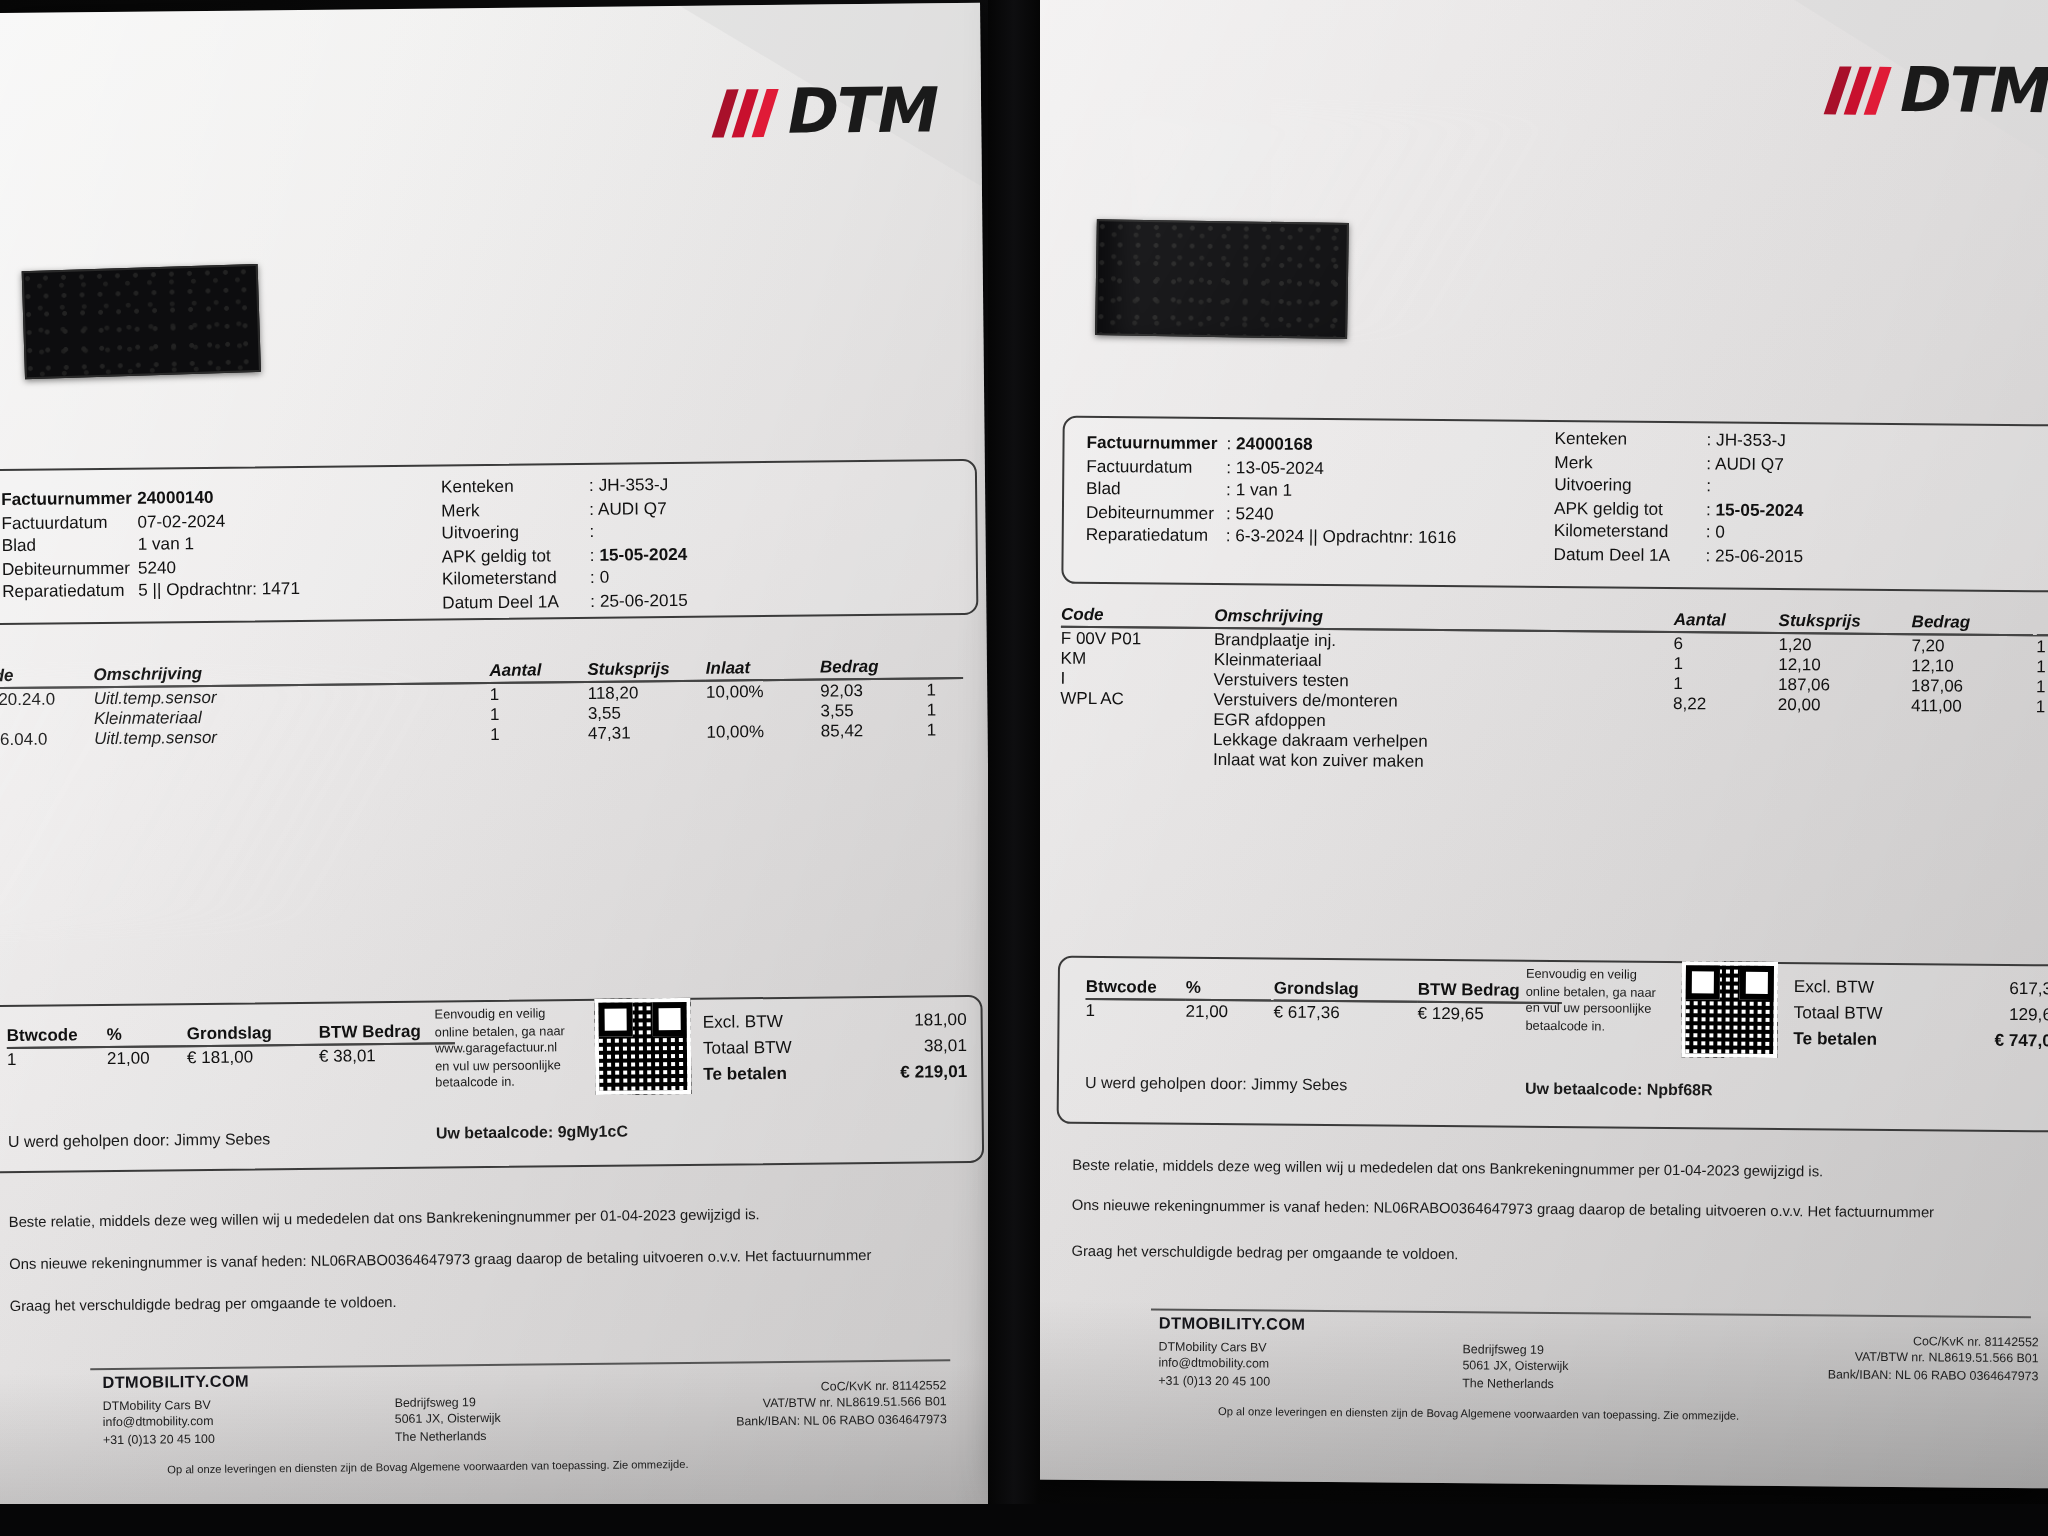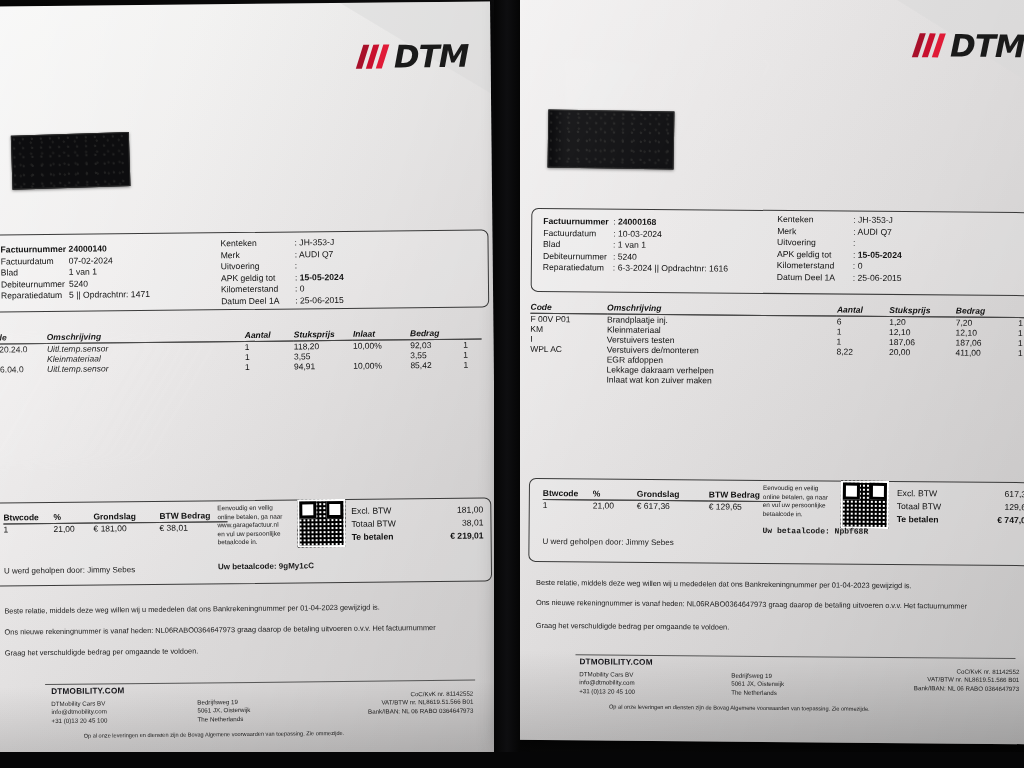--- a/index.html
+++ b/index.html
@@ -283,21 +283,21 @@
           <td class="num">1</td>
           <td class="num">3,55</td>
           <td class="num"></td>
           <td class="num">3,55</td>
           <td>1</td>
         </tr>
         <tr>
           <td>2196.04.0</td>
           <td class="ital">Uitl.temp.sensor</td>
           <td class="num">1</td>
-          <td class="num">94,91</td>
+          <td class="num">47,31</td>
           <td class="num">10,00%</td>
           <td class="num">85,42</td>
           <td>1</td>
         </tr>
       </tbody>
     </table>
 
     <div class="box" style="left:-6px; top:496px; width:500px; height:82px;"></div>
 
     <table class="grid" style="left:8px; top:506px;">
@@ -394,21 +394,21 @@
 
     <div class="kv" style="left:26px; top:224px;">
       <div><b>Factuurnummer</b></div>
       <div><span>Factuurdatum</span></div>
       <div><span>Blad</span></div>
       <div><span>Debiteurnummer</span></div>
       <div><span>Reparatiedatum</span></div>
     </div>
     <div class="kv" style="left:96px; top:224px;">
       <div>: <b>24000168</b></div>
-      <div>: <span>10-03-2024</span></div>
+      <div>: <span>13-05-2024</span></div>
       <div>: <span>1 van 1</span></div>
       <div>: <span>5240</span></div>
       <div>: <span>6-3-2024 || Opdrachtnr: 1616</span></div>
     </div>
 
     <div class="kv" style="left:260px; top:220px;">
       <div><span>Kenteken</span></div>
       <div><span>Merk</span></div>
       <div><span>Uitvoering</span></div>
       <div><span>APK geldig tot</span></div>
@@ -520,21 +520,21 @@
 
     <div class="smalltext" style="left:248px; top:490px; font-size:6.4px; line-height:8.6px; white-space:normal; width:84px;">
       <div>Eenvoudig en veilig</div>
       <div>online betalen, ga naar</div>
       <div>en vul uw persoonlijke</div>
       <div>betaalcode in.</div>
     </div>
 
     <div class="qr" style="left:326px; top:486px; width:48px; height:48px;"></div>
 
-    <div class="smalltext" style="left:248px; top:532px; font-size:8px;font-family:Liberation Mono, monospace;">
+    <div class="smalltext" style="left:248px; top:546px; font-size:8px;">
       <b>Uw betaalcode:</b>
       <b>Npbf68R</b>
     </div>
 
     <div class="totals" style="left:382px; top:492px;">
       <div>Excl. BTW</div>
       <div>Totaal BTW</div>
       <div class="bold">Te betalen</div>
     </div>
     <div class="totals" style="left:430px; top:492px; width:86px; text-align:right;">

